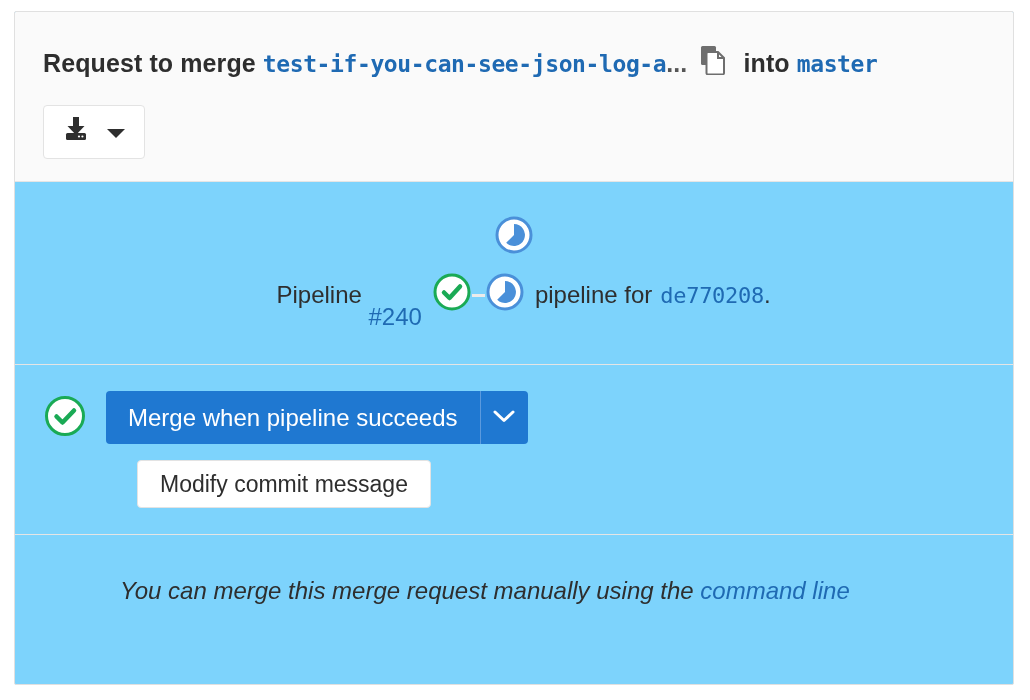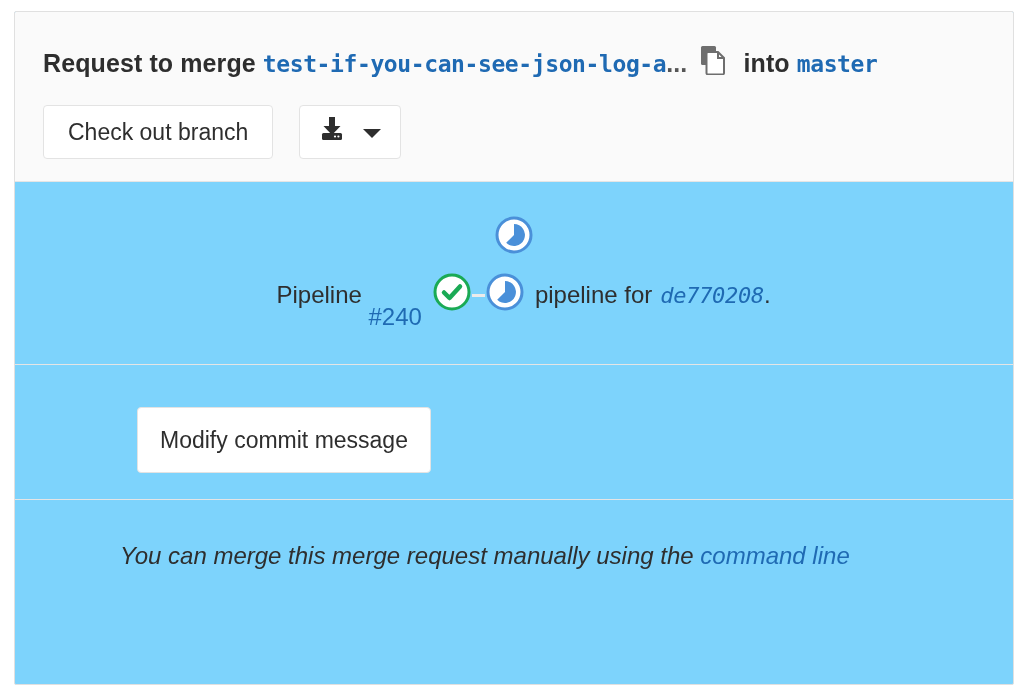--- a/index.html
+++ b/index.html
@@ -135,21 +135,20 @@
     height: 3px;
     background: #ebebeb;
   }
   .commit-sha {
     font-family: "DejaVu Sans Mono", "Liberation Mono", monospace;
     color: #1f6ab3;
     font-size: 22px;
     letter-spacing: -.3px;
     cursor: pointer;
     margin-left: 8px;
-    font-style: italic;
   }
 
   
   .merge-section {
     padding: 26px 28px 26px 28px;
   }
   .merge-row {
     display: flex;
     align-items: center;
   }
@@ -203,21 +202,21 @@
     box-sizing: border-box;
     display: inline-block;
   }
   .checkbox-label {
     font-size: 24px;
     color: #2e2e2e;
     margin-left: 12px;
     white-space: nowrap;
   }
   .btn-modify {
-    height: 66px;
+    height: 48px;
     padding: 16px 22px;
     margin-left: 22px;
     font-size: 23px;
   }
 
   
   .merge-help {
     padding: 28px 48px 28px 105px;
     font-size: 24px;
     font-style: italic;
@@ -245,21 +244,20 @@
           <rect x="1" y="1" width="15" height="19" rx="1.5" fill="#6e6e6e"></rect>
           <path d="M8 7 h10 l6 6 v15 a1.5 1.5 0 0 1 -1.5 1.5 h-14.5 a1.5 1.5 0 0 1 -1.5 -1.5 v-19.5 a1.5 1.5 0 0 1 1.5 -1.5 z" fill="#ffffff" stroke="#6e6e6e" stroke-width="2"></path>
           <path d="M18 7 v6 h6" fill="none" stroke="#6e6e6e" stroke-width="2"></path>
         </svg>
       </span>
       <span class="plain">into</span>
       <span class="target-branch">master</span>
     </div>
 
     <div class="btn-row">
-      <button class="btn btn-checkout">Check out branch</button>
       <button class="btn btn-download">
         <span>
           <svg width="28" height="28" viewBox="0 0 28 28">
             <rect x="11" y="2" width="6" height="10" fill="#2e2e2e"></rect>
             <path d="M5.5 11 L14 20 L22.5 11 Z" fill="#2e2e2e"></path>
             <rect x="4" y="18" width="20" height="7" rx="1.5" fill="#2e2e2e"></rect>
             <circle cx="17" cy="21.5" r="1.1" fill="#ffffff"></circle>
             <circle cx="20.4" cy="21.5" r="1.1" fill="#ffffff"></circle>
           </svg>
         </span>
@@ -297,20 +295,38 @@
           </svg>
         </span>
       </span>
 
       <span>pipeline for</span>
       <a class="commit-sha">de770208</a><span>.</span>
     </span>
   </div>
 
   <div class="mr-section merge-section">
+    <div class="merge-row">
+      <span>
+        <svg width="44" height="44" viewBox="0 0 44 44">
+          <circle cx="22" cy="22" r="18.5" fill="#ffffff" stroke="#1aaa55" stroke-width="3"></circle>
+          <path d="M13.5 22.5 L19.5 28.5 L31 16.5" fill="none" stroke="#1aaa55" stroke-width="4.5" stroke-linecap="round" stroke-linejoin="round"></path>
+        </svg>
+      </span>
+      <span class="merge-btn-group">
+        <button class="btn-merge">Merge when pipeline succeeds</button>
+        <button class="btn-merge-caret">
+          <span>
+            <svg width="22" height="14" viewBox="0 0 22 14">
+              <path d="M2 3 L11 11.5 L20 3" fill="none" stroke="#ffffff" stroke-width="3" stroke-linecap="round" stroke-linejoin="round"></path>
+            </svg>
+          </span>
+        </button>
+      </span>
+    </div>
 
     <div class="merge-options">
       <button class="btn btn-modify">Modify commit message</button>
     </div>
   </div>
 
   <div class="merge-help">
     <span>You can merge this merge request manually using the</span>
     <a>command line</a>
   </div>

